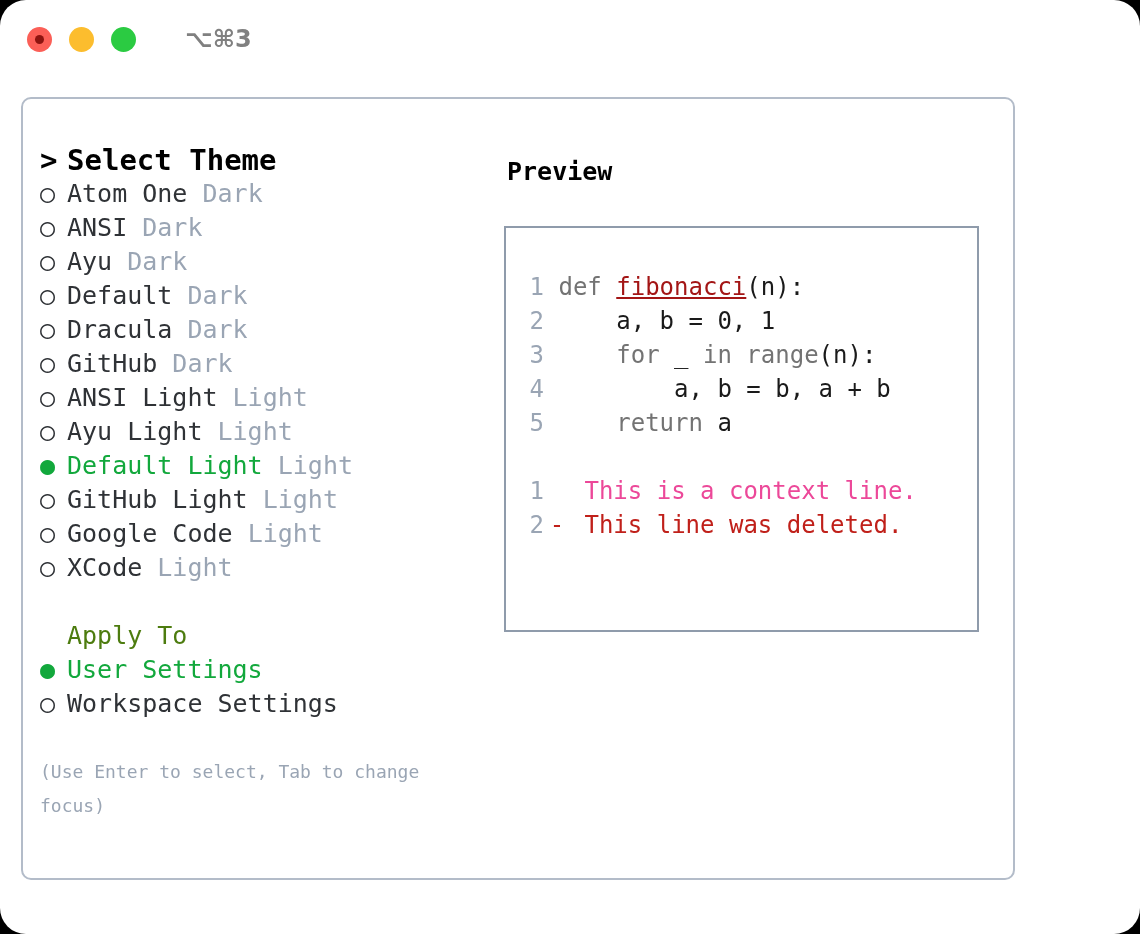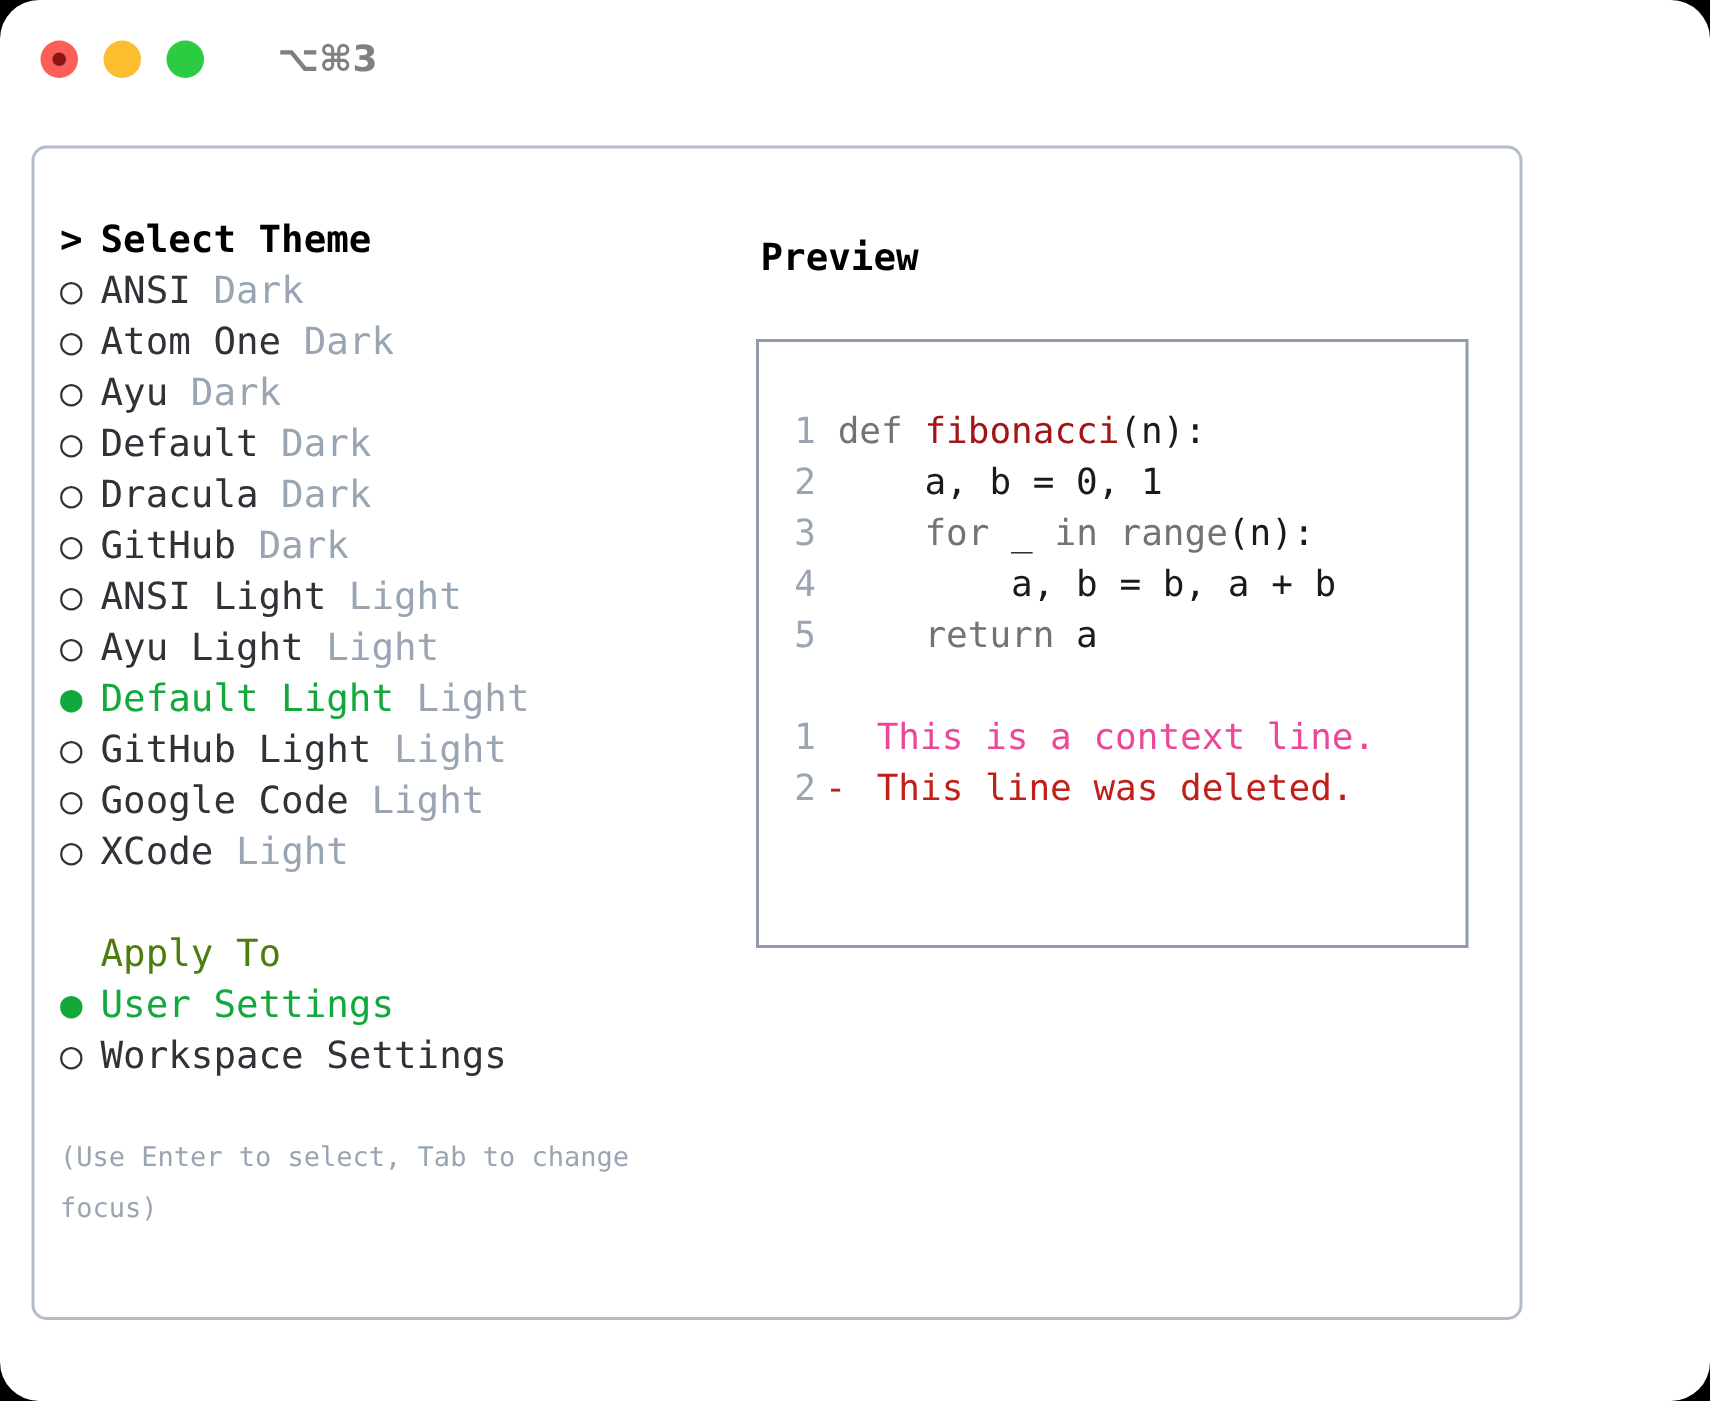--- a/index.html
+++ b/index.html
@@ -69,21 +69,21 @@
 
   .columns {
     display: flex;
     padding: 44px 0 0 17px;
   }
   .col-left  { width: 464px; flex: none; }
   .col-right { flex: 1; margin-top: 12px; }
 
   
   .list-header {
-    font-size: 25px;
+    font-size: 29px;
     font-weight: bold;
     color: #000000;
     line-height: 34px;
     white-space: pre;
   }
   .list-header .marker { display: inline-block; width: 27px; }
 
   .opt {
     font-size: 25px;
     line-height: 34px;
@@ -141,21 +141,21 @@
     line-height: 34px;
     white-space: pre;
   }
   .lno {
     display: inline-block;
     width: 28px;
     text-align: right;
     color: #9aa5b4;
   }
   .kw  { color: #737373; }
-  .fn  { color: #a31515; }
+  .fn  { color: #a31515; text-decoration: underline; }
   .pl  { color: #1a1a1a; }
 
   .blank-line { height: 34px; }
 
   .dline { font-size: 24px; line-height: 34px; white-space: pre; }
   .dmark { display: inline-block; width: 26px; text-align: center; }
   .dctx  { color: #ec4899; }
   .ddel  { color: #c0201a; }
   .dadd  { color: #12c412; }
 </style>
@@ -176,22 +176,22 @@
   </div>
 
   <div class="panel">
     <div class="columns">
 
       <div class="col-left">
 
         <div class="list-header"><span class="marker">&gt;</span><span>Select Theme</span></div>
 
         <div id="theme-items">
+            <div class="opt"><span class="bullet">○</span><span class="opt-name">Atom One</span><span class="tag"> Dark</span></div>
             <div class="opt"><span class="bullet">○</span><span class="opt-name">ANSI</span><span class="tag"> Dark</span></div>
-            <div class="opt"><span class="bullet">○</span><span class="opt-name">Atom One</span><span class="tag"> Dark</span></div>
             <div class="opt"><span class="bullet">○</span><span class="opt-name">Ayu</span><span class="tag"> Dark</span></div>
             <div class="opt"><span class="bullet">○</span><span class="opt-name">Default</span><span class="tag"> Dark</span></div>
             <div class="opt"><span class="bullet">○</span><span class="opt-name">Dracula</span><span class="tag"> Dark</span></div>
             <div class="opt"><span class="bullet">○</span><span class="opt-name">GitHub</span><span class="tag"> Dark</span></div>
             <div class="opt"><span class="bullet">○</span><span class="opt-name">ANSI Light</span><span class="tag"> Light</span></div>
             <div class="opt"><span class="bullet">○</span><span class="opt-name">Ayu Light</span><span class="tag"> Light</span></div>
             <div class="opt selected"><span class="bullet">●</span><span class="opt-name">Default Light</span><span class="tag"> Light</span></div>
             <div class="opt"><span class="bullet">○</span><span class="opt-name">GitHub Light</span><span class="tag"> Light</span></div>
             <div class="opt"><span class="bullet">○</span><span class="opt-name">Google Code</span><span class="tag"> Light</span></div>
             <div class="opt"><span class="bullet">○</span><span class="opt-name">XCode</span><span class="tag"> Light</span></div>

